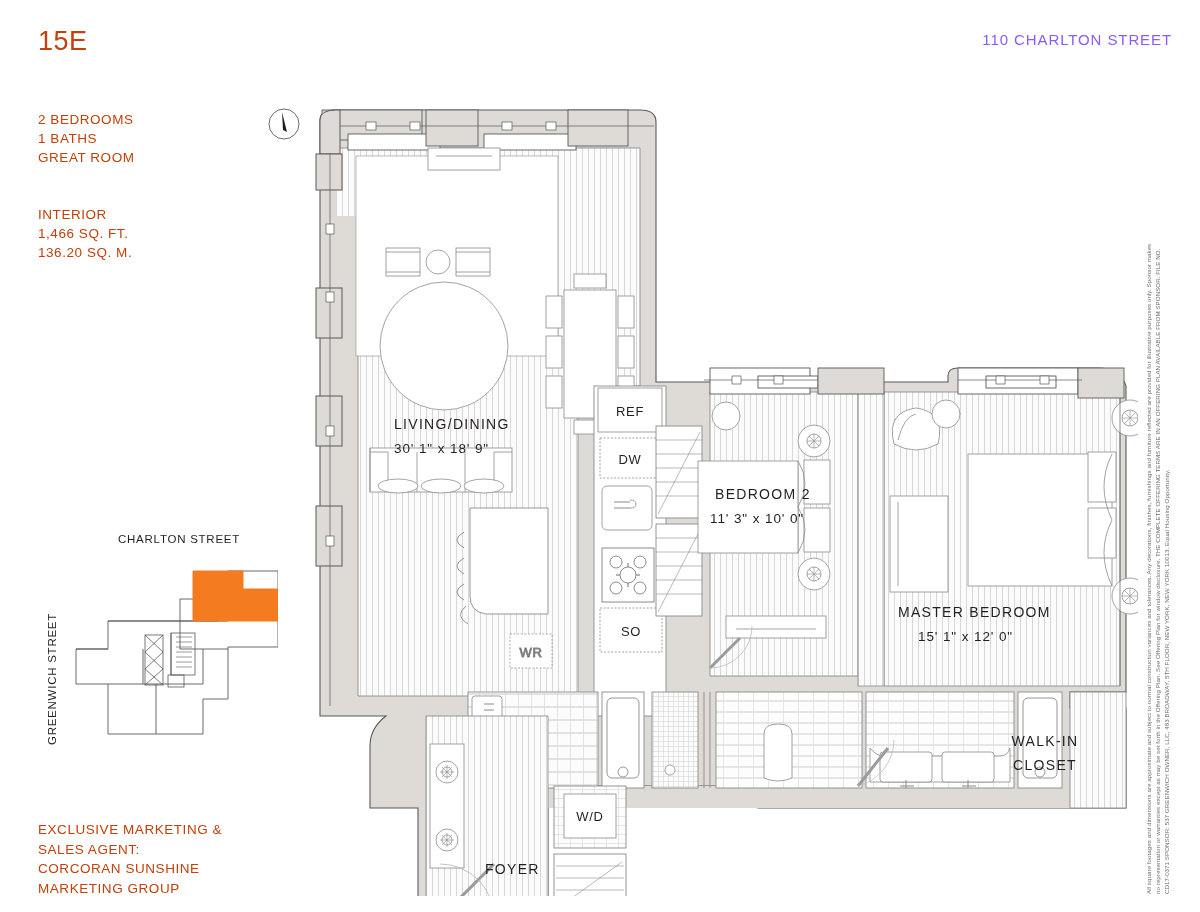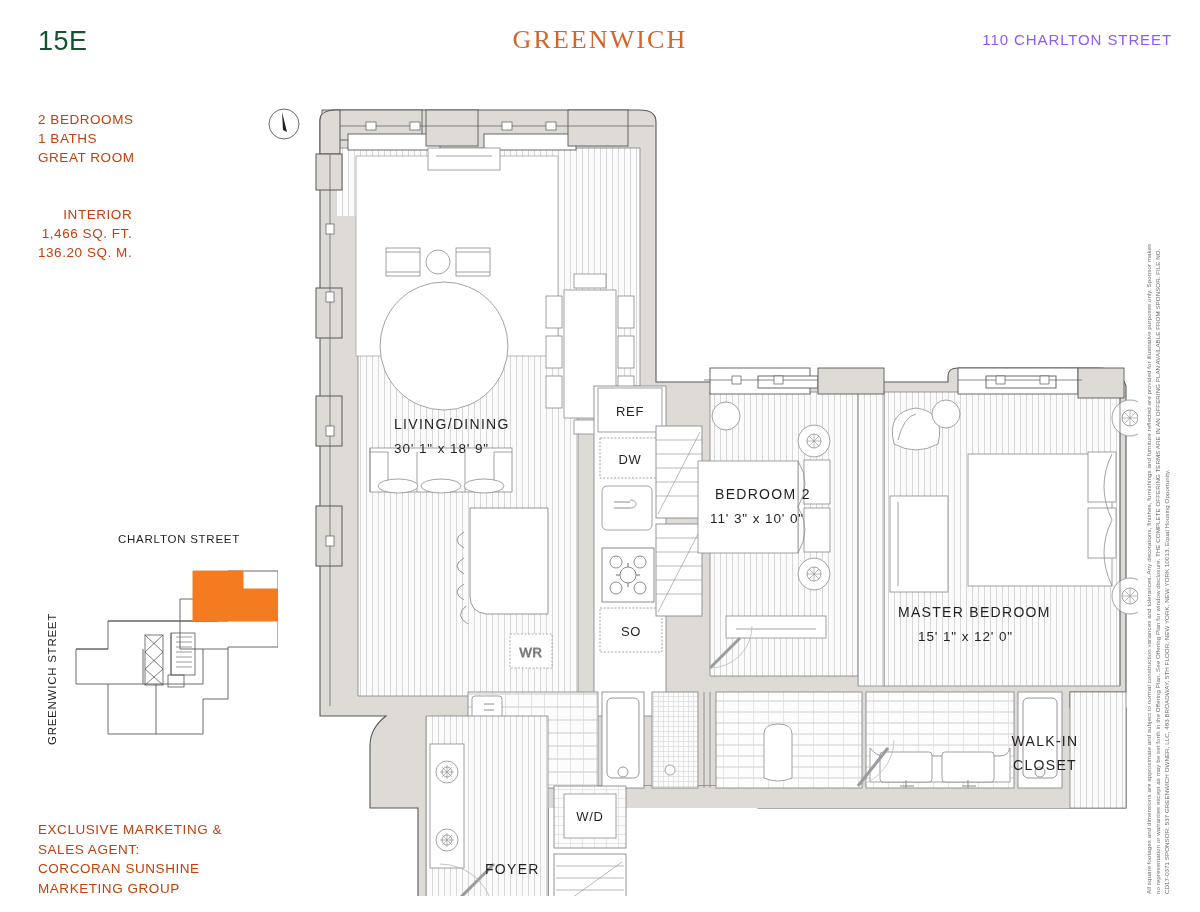--- a/index.html
+++ b/index.html
@@ -12,41 +12,41 @@
     width: 1200px; height: 912px;
     position: relative;
     font-family: "Liberation Sans", sans-serif;
     color: #231f20;
     overflow: hidden;
   }
 
   
   #unit-number {
     position: absolute; left: 38px; top: 26px;
-    font-size: 27px; letter-spacing: 0.5px; color: #14532d;
+    font-size: 27px; letter-spacing: 0.5px; color: #c2410c;
   }
   #brand-logo {
     position: absolute; left: 0; right: 0; top: 26px;
     text-align: center;
     color: #d4652a;
     font-family: "Liberation Serif", serif;
     line-height: 1.06;
   }
   #brand-logo .l1 { display:block; font-size: 26px; letter-spacing: 2.1px; font-weight: 400; }
   #brand-logo .l2 { display:block; font-size: 26px; letter-spacing: 2.1px; font-weight: 400; }
   #address {
     position: absolute; right: 28px; top: 31px;
     font-size: 15px; letter-spacing: 0.9px;
     color: #cf7b45;
   }
 
   
   .left-col { position: absolute; left: 38px; font-size: 13.5px; letter-spacing: 0.55px; line-height: 19px; color:#c2410c; }
   #spec-block { top: 110px; }
-  #interior-block { top: 205px; text-align: right; }
+  #interior-block { top: 205px; }
   #agent-block { top: 820px; line-height: 19.5px; }
 
   
   #keyplan { position: absolute; left: 30px; top: 505px; width: 245px; height: 260px; margin-top: 20px; }
   #keyplan-street-top {
     position:absolute; left: 88px; top: 8px;
     font-size: 11.5px; letter-spacing: 0.75px; white-space: nowrap;
   }
   #keyplan-street-left {
     position:absolute; left: -44px; top: 148px;
@@ -80,21 +80,20 @@
   .rm-name  { font-size: 14px; }
   .rm-dim   { font-size: 13.5px; letter-spacing:0.9px; }
   .app-label{ font-family:"Liberation Sans", sans-serif; fill:#231f20; font-size:13px; letter-spacing:0.7px;}
 </style>
 </head>
 <body>
 
 <div id="unit-number">15E</div>
 
 <div id="brand-logo" style="color: rgb(212, 101, 42);">
-  <span class="l1">GREENWICH</span>
 </div>
 
 <div id="address" style="color: #8b5cf6;">110 CHARLTON STREET</div>
 
 <div class="left-col" id="spec-block">
   <div>2 BEDROOMS</div>
   <div>1 BATHS</div>
   <div>GREAT ROOM</div>
 </div>
 

